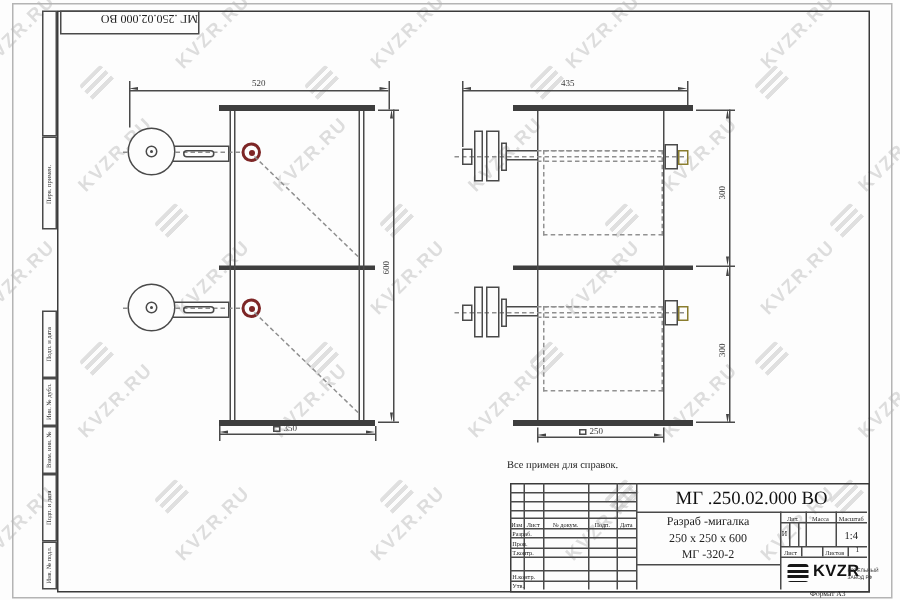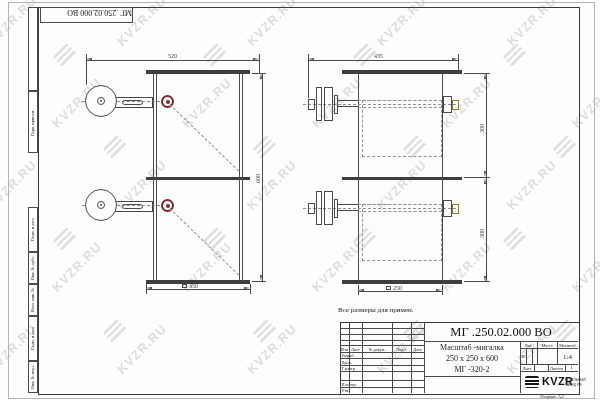--- a/index.html
+++ b/index.html
@@ -212,21 +212,21 @@
   <em class="vdim" style="left:479px;top:238px">300</em>
 
   <i class="lv" style="left:358px;top:285px;height:10px"></i>
   <i class="lv" style="left:442px;top:285px;height:10px"></i>
   <i class="ln" style="left:358px;top:291px;width:84px"></i>
   <i class="ar" style="left:358px;top:289.2px;border-width:1.8px 6px 1.8px 0;border-right-color:#444"></i>
   <i class="ar" style="left:436px;top:289.2px;border-width:1.8px 0 1.8px 6px;border-left-color:#444"></i>
   <i class="bx" style="left:386px;top:285.5px;width:4.5px;height:4.5px"></i>
   <em class="dim" style="left:393px;top:284.5px">250</em>
 
-  <em class="t7" style="left:338px;top:306px">Все размеры для примен.</em>
+  <em class="t7" style="left:338px;top:306px">Все примен для справок.</em>
 
   <i class="fr" style="left:340px;top:322px;width:238px;height:71px"></i>
 
   <i class="ln" style="left:340px;top:328px;width:84px"></i>
   <i class="ln" style="left:340px;top:334px;width:84px"></i>
   <i class="ln" style="left:340px;top:340px;width:84px"></i>
   <i class="ln" style="left:340px;top:345.2px;width:84px"></i>
   <i class="ln" style="left:340px;top:351.5px;width:84px"></i>
   <i class="ln" style="left:340px;top:358px;width:84px"></i>
   <i class="ln" style="left:340px;top:364.5px;width:84px"></i>
@@ -248,21 +248,21 @@
   <i class="ln" style="left:520px;top:371px;width:58px"></i>
   <i class="lv" style="left:537px;top:341px;height:23px"></i>
   <i class="lv" style="left:557px;top:341px;height:23px"></i>
   <i class="lv" style="left:526px;top:348px;height:16px"></i>
   <i class="lv" style="left:532px;top:348px;height:16px"></i>
   <i class="lv" style="left:534px;top:364px;height:7px"></i>
   <i class="lv" style="left:548px;top:364px;height:7px"></i>
   <i class="lv" style="left:565px;top:364px;height:7px"></i>
 
   <em class="t12 ctr" style="left:424px;top:325px;width:154px">МГ .250.02.000 ВО</em>
-  <em class="t8 ctr" style="left:424px;top:343px;width:96px">Масштаб -мигалка</em>
+  <em class="t8 ctr" style="left:424px;top:343px;width:96px">Разраб -мигалка</em>
   <em class="t8 ctr" style="left:424px;top:354px;width:96px">250 х 250 х 600</em>
   <em class="t8 ctr" style="left:424px;top:364.5px;width:96px">МГ -320-2</em>
   <em class="t4 ctr" style="left:340px;top:346.8px;width:9px">Изм</em>
   <em class="t4 ctr" style="left:349px;top:346.8px;width:13px">Лист</em>
   <em class="t4 ctr" style="left:362px;top:346.8px;width:30px">№ докум.</em>
   <em class="t4 ctr" style="left:392px;top:346.8px;width:19px">Подп.</em>
   <em class="t4 ctr" style="left:411px;top:346.8px;width:13px">Дата</em>
   <em class="t4" style="left:341.5px;top:353px">Разраб.</em>
   <em class="t4" style="left:341.5px;top:359.5px">Пров.</em>
   <em class="t4" style="left:341.5px;top:366px">Т.контр.</em>

